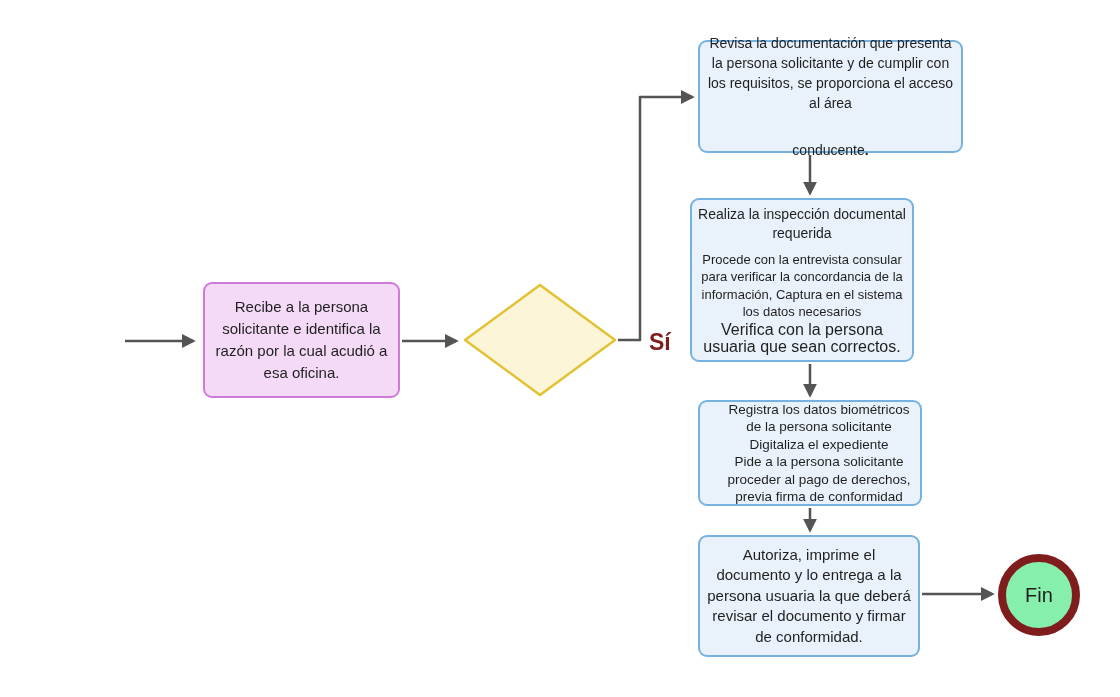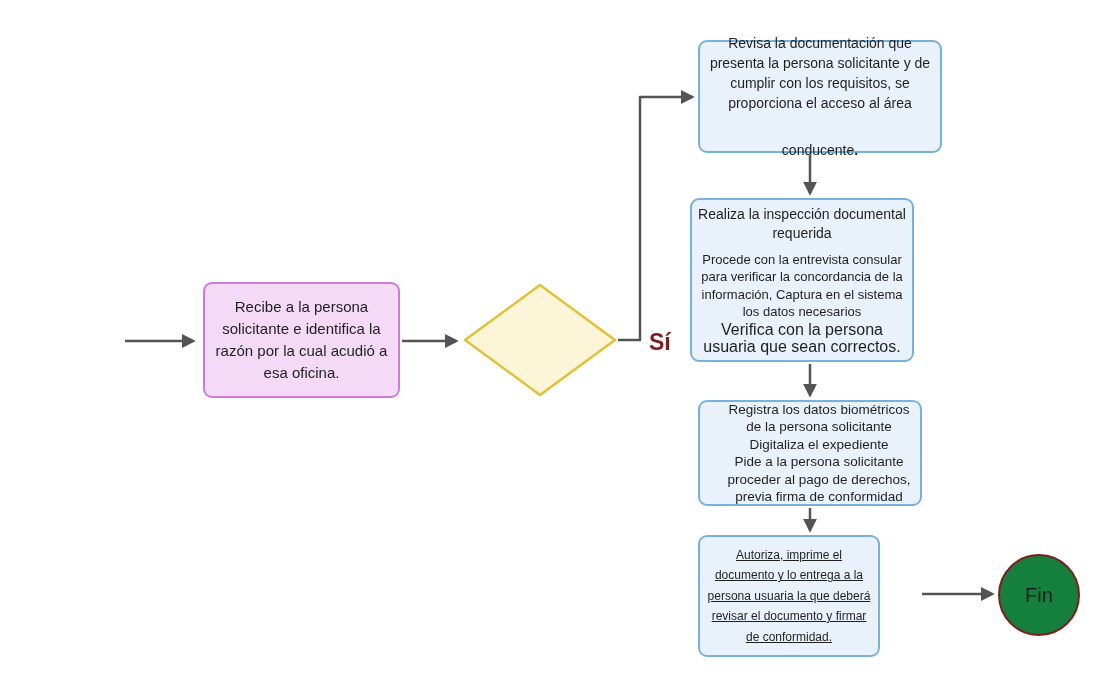--- a/index.html
+++ b/index.html
@@ -35,49 +35,49 @@
     border-radius: 50%;
   }
   .start-node {
     left: 43px; top: 301px; width: 80px; height: 80px;
     background: #b5eec0;
     border: 2px solid #5cbb6e;
     font-size: 21px;
   }
   .end-node {
     left: 998px; top: 554px; width: 82px; height: 82px;
-    background: #15803d;
-    border: 2px solid #7f1d1d;
+    background: #86efac;
+    border: 8px solid #7f1d1d;
     font-size: 20px;
   }
   .proc {
     border-radius: 9px;
   }
   .receive-node {
     left: 203px; top: 282px; width: 197px; height: 116px;
     background: #f5daf8;
     border: 2px solid #ce7ad8;
     font-size: 15px;
     line-height: 22px;
     padding: 2px 8px;
   }
   .blue {
     background: #e9f2fb;
     border: 2px solid #76b2e0;
     padding: 4px 6px;
   }
-  .review-node  { left: 698px; top: 40px;  width: 244px; height: 113px; font-size: 14px; line-height: 20px; }
+  .review-node  { left: 698px; top: 40px;  width: 265px; height: 113px; font-size: 14px; line-height: 20px; }
   .review-node .p2 { margin-top: 27px; }
   .review-node .bp { font-weight: 700; }
   .inspect-node { left: 690px; top: 198px; width: 224px; height: 164px; }
   .inspect-node .p1 { font-size: 14px;  line-height: 19px; }
   .inspect-node .p2 { font-size: 13px;  line-height: 17.5px; margin-top: 8px; }
   .inspect-node .p3 { font-size: 16px;  line-height: 17.5px; }
   .register-node { left: 698px; top: 400px; width: 224px; height: 106px; font-size: 13.5px; line-height: 17.5px; padding-left: 24px; }
-  .authorize-node { left: 698px; top: 535px; width: 182px; height: 122px; font-size: 12px; line-height: 20.5px; text-decoration: underline; }
+  .authorize-node { left: 698px; top: 535px; width: 222px; height: 122px; font-size: 15px; line-height: 20.5px; }
   .decision-wrap {
     position: absolute;
     left: 462px; top: 282px; width: 156px; height: 116px;
   }
   .decision-wrap svg { position: absolute; left: 0; top: 0; }
   .decision-text {
     position: absolute;
     left: 14px; top: 0; right: 14px; bottom: 0;
     display: flex;
     align-items: center;

